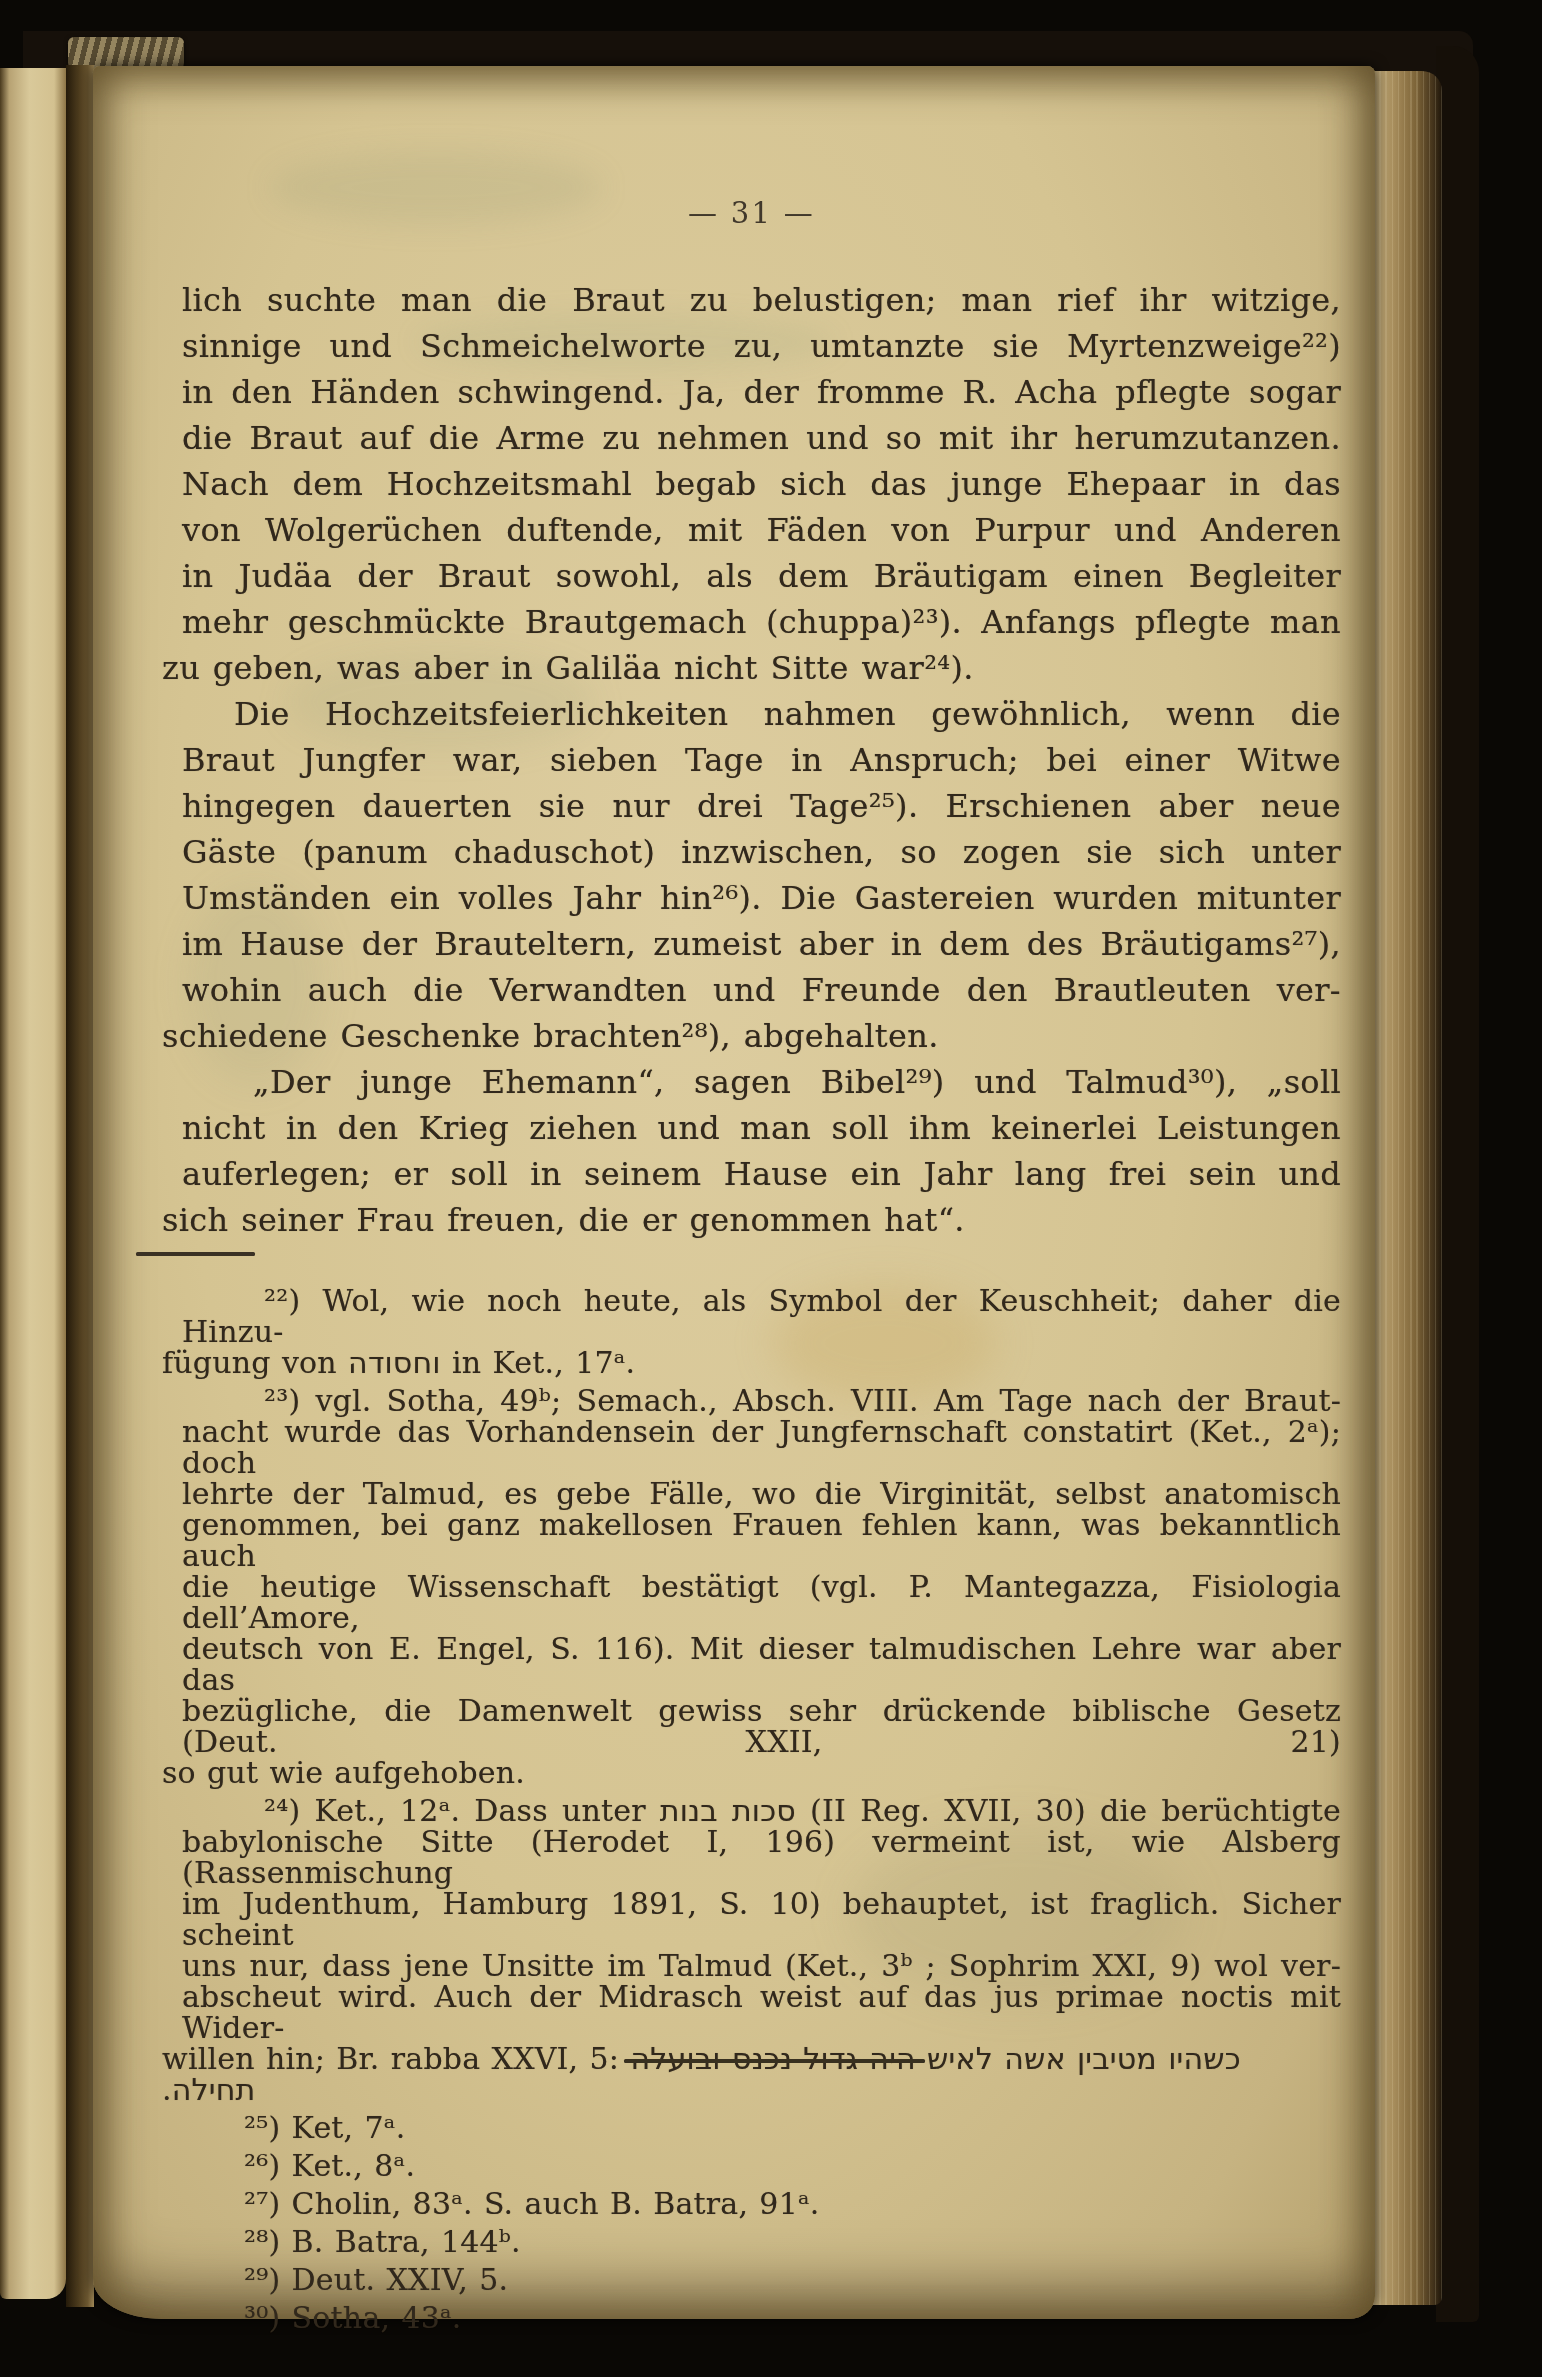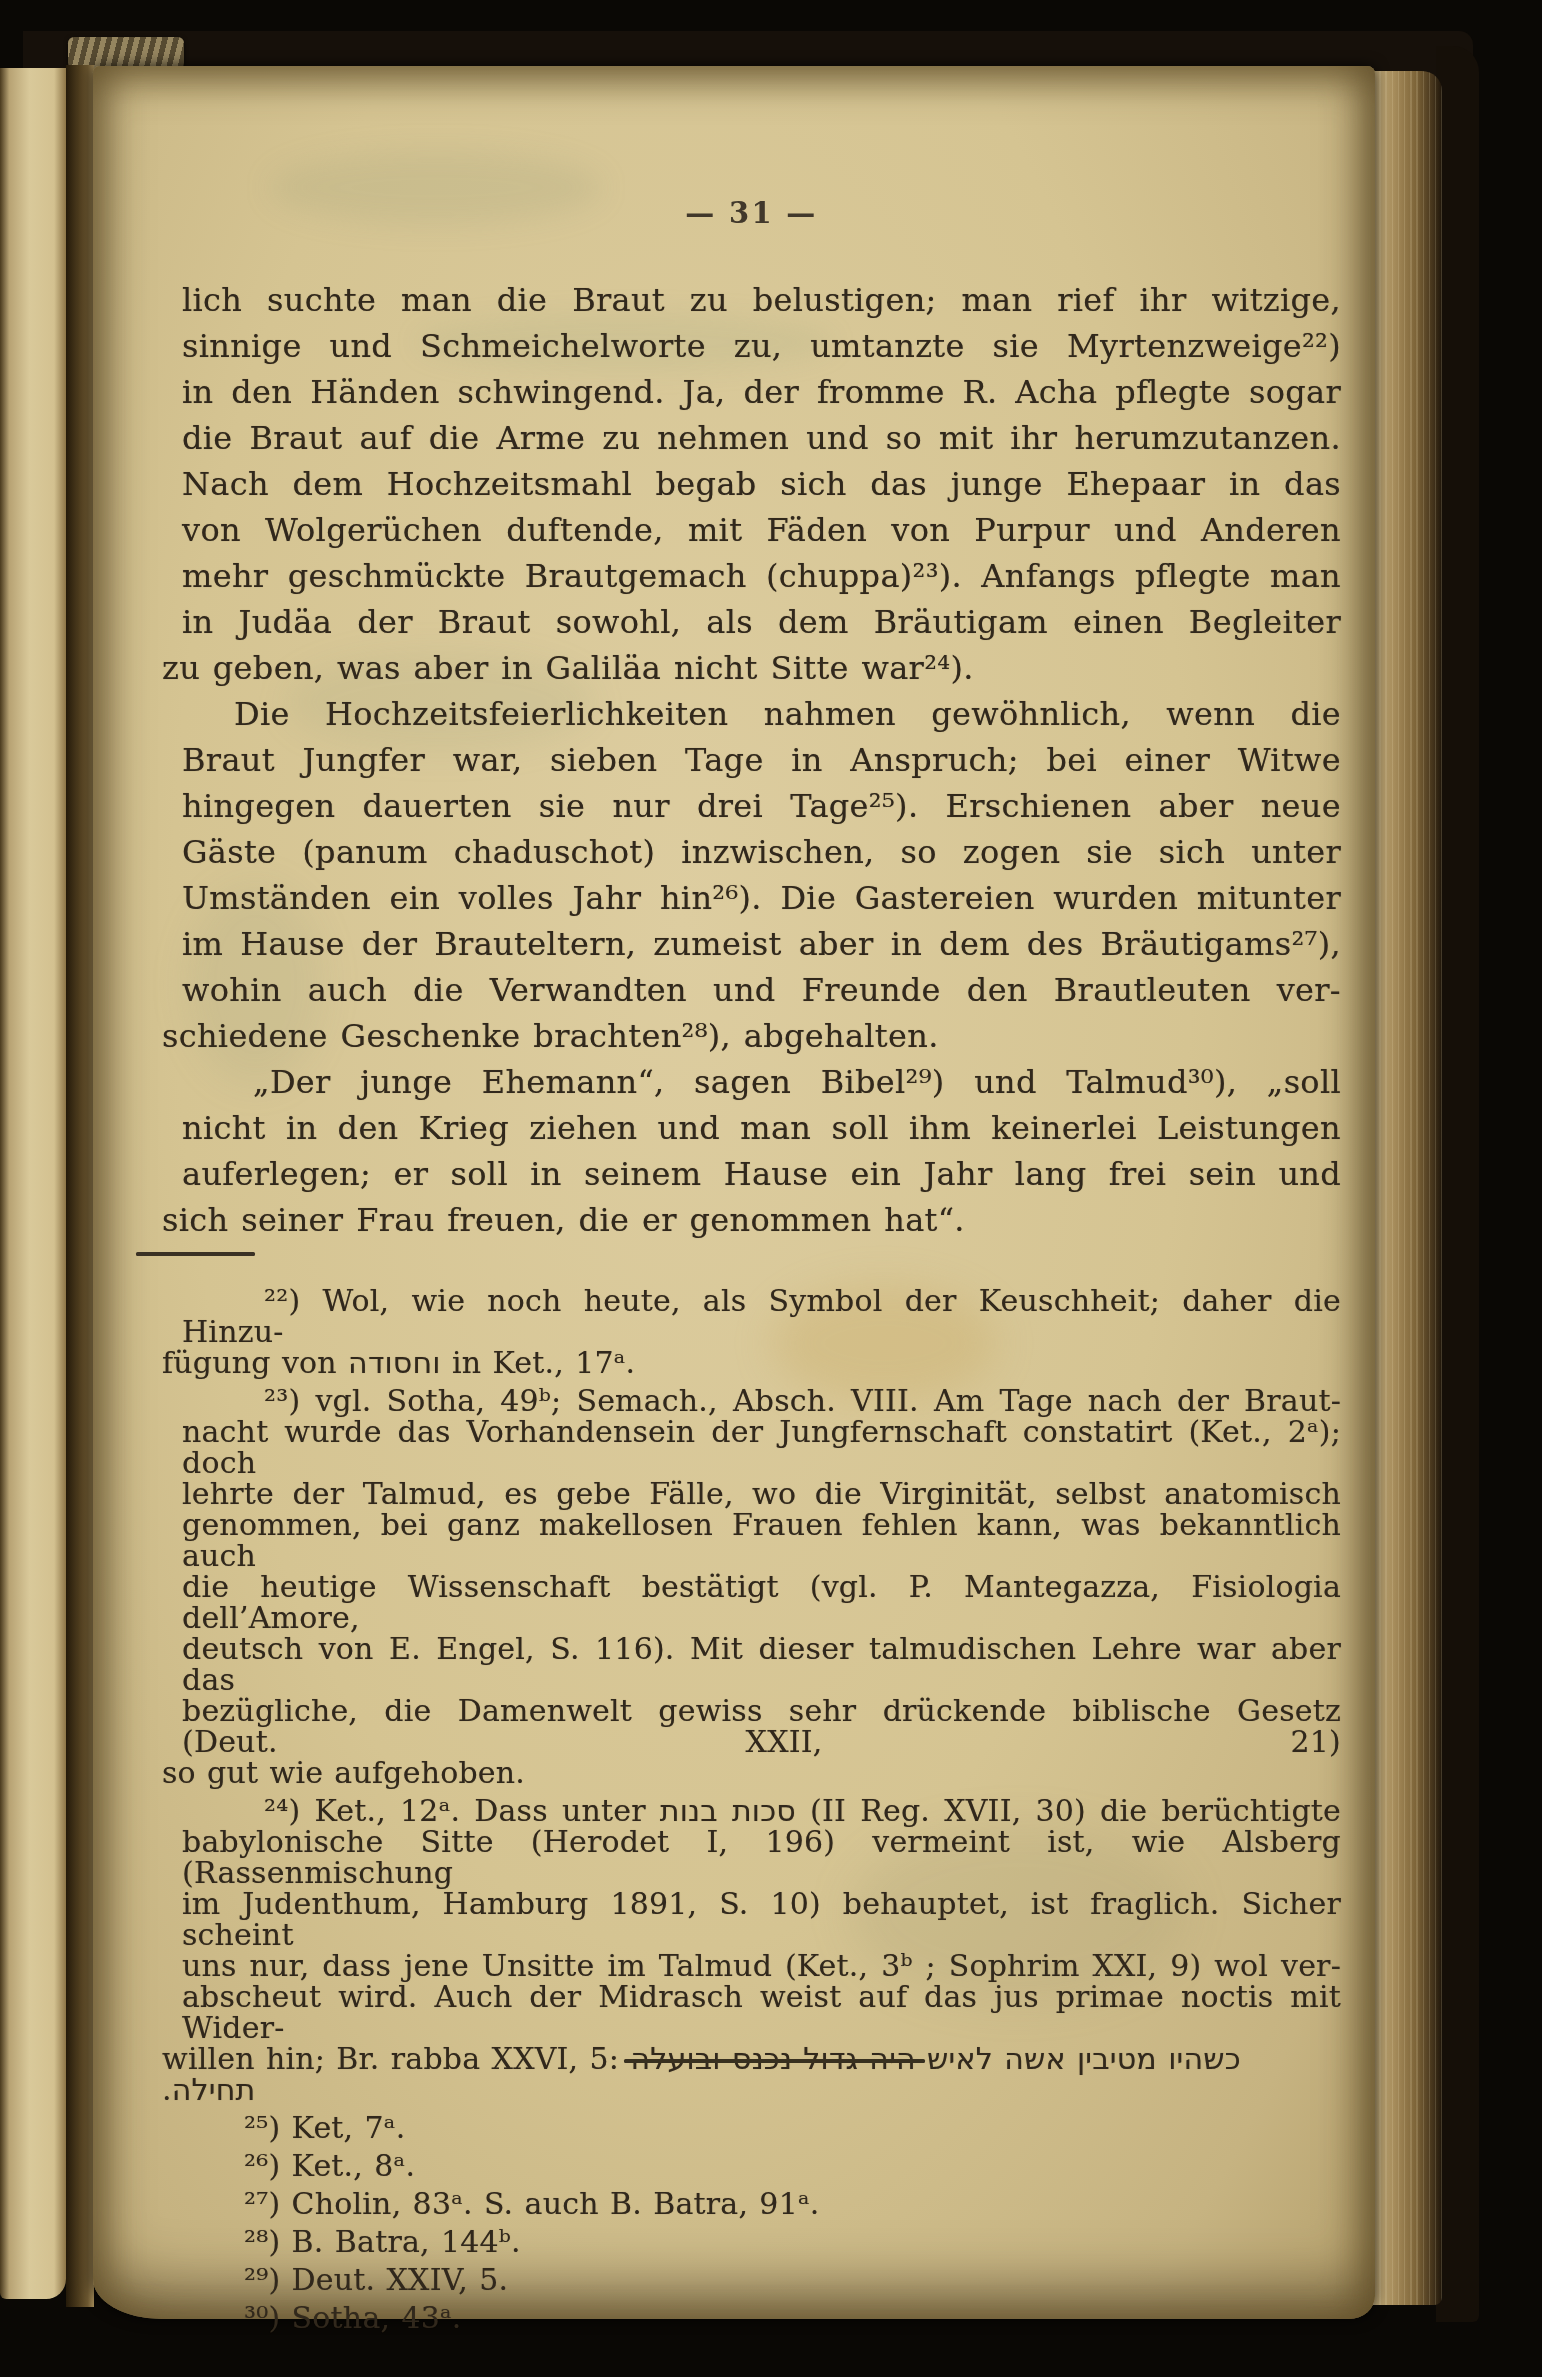--- a/index.html
+++ b/index.html
@@ -40,21 +40,21 @@
         color:#31281c;}
   .stain{position:absolute;border-radius:50%;pointer-events:none;}
   .s1{left:177px;top:85px;width:332px;height:73px;background:rgba(143,152,112,.16);filter:blur(14px);}
   .s2{left:324px;top:247px;width:417px;height:58px;background:rgba(150,160,122,.14);filter:blur(12.3px);}
   .s3{left:193px;top:586px;width:309px;height:100px;background:rgba(148,154,114,.13);filter:blur(15.4px);}
   .s4{left:679px;top:1219px;width:224px;height:116px;background:rgba(196,164,92,.28);filter:blur(18.5px);}
   .s5{left:756px;top:1759px;width:339px;height:177px;background:rgba(150,140,100,.15);filter:blur(20px);}
   .s6{left:93px;top:818px;width:139px;height:201px;background:rgba(138,148,118,.12);filter:blur(17px);}
 
   .page-number{position:absolute;left:69px;top:130px;width:1179px;text-align:center;
-               font-size:29px;letter-spacing:2.3px;color:#41382b;font-weight:bold;}
+               font-size:29px;letter-spacing:2.3px;color:#41382b;}
   .body-text{position:absolute;left:69px;top:211px;width:1179px;
              font-size:32px;line-height:46px;letter-spacing:0.3px;word-spacing:2.3px;
              text-shadow:0 0 0.8px rgba(45,35,22,.45);}
   .bl{white-space:normal;}
   .j{text-align:justify;text-align-last:justify;margin-left:20px;}
   .ind{text-indent:52px;}
   .ind2{text-indent:71px;}
   .fn-sep{position:absolute;left:43px;top:1186px;width:119px;height:3.9px;background:#3a3124;
           border-radius:1.5px;}
   .footnotes{position:absolute;left:69px;top:1219px;width:1179px;
@@ -89,22 +89,22 @@
 
     <div class="page-number">—  31  —</div>
 
     <div class="body-text">
       <div class="bl j">lich suchte man die Braut zu belustigen; man rief ihr witzige,</div>
       <div class="bl j">sinnige und Schmeichelworte zu, umtanzte sie Myrtenzweige²²)</div>
       <div class="bl j">in den Händen schwingend. Ja, der fromme R. Acha pflegte sogar</div>
       <div class="bl j">die Braut auf die Arme zu nehmen und so mit ihr herumzutanzen.</div>
       <div class="bl j">Nach dem Hochzeitsmahl begab sich das junge Ehepaar in das</div>
       <div class="bl j">von Wolgerüchen duftende, mit Fäden von Purpur und Anderen</div>
+      <div class="bl j">in Judäa der Braut sowohl, als dem Bräutigam einen Begleiter</div>
       <div class="bl j">mehr geschmückte Brautgemach (chuppa)²³). Anfangs pflegte man</div>
-      <div class="bl j">in Judäa der Braut sowohl, als dem Bräutigam einen Begleiter</div>
       <div class="bl">zu geben, was aber in Galiläa nicht Sitte war²⁴).</div>
       <div class="bl j ind">Die Hochzeitsfeierlichkeiten nahmen gewöhnlich, wenn die</div>
       <div class="bl j">Braut Jungfer war, sieben Tage in Anspruch; bei einer Witwe</div>
       <div class="bl j">hingegen dauerten sie nur drei Tage²⁵). Erschienen aber neue</div>
       <div class="bl j">Gäste (panum chaduschot) inzwischen, so zogen sie sich unter</div>
       <div class="bl j">Umständen ein volles Jahr hin²⁶). Die Gastereien wurden mitunter</div>
       <div class="bl j">im Hause der Brauteltern, zumeist aber in dem des Bräutigams²⁷),</div>
       <div class="bl j">wohin auch die Verwandten und Freunde den Brautleuten ver-</div>
       <div class="bl">schiedene Geschenke brachten²⁸), abgehalten.</div>
       <div class="bl j ind2">„Der junge Ehemann“, sagen Bibel²⁹) und Talmud³⁰), „soll</div>

